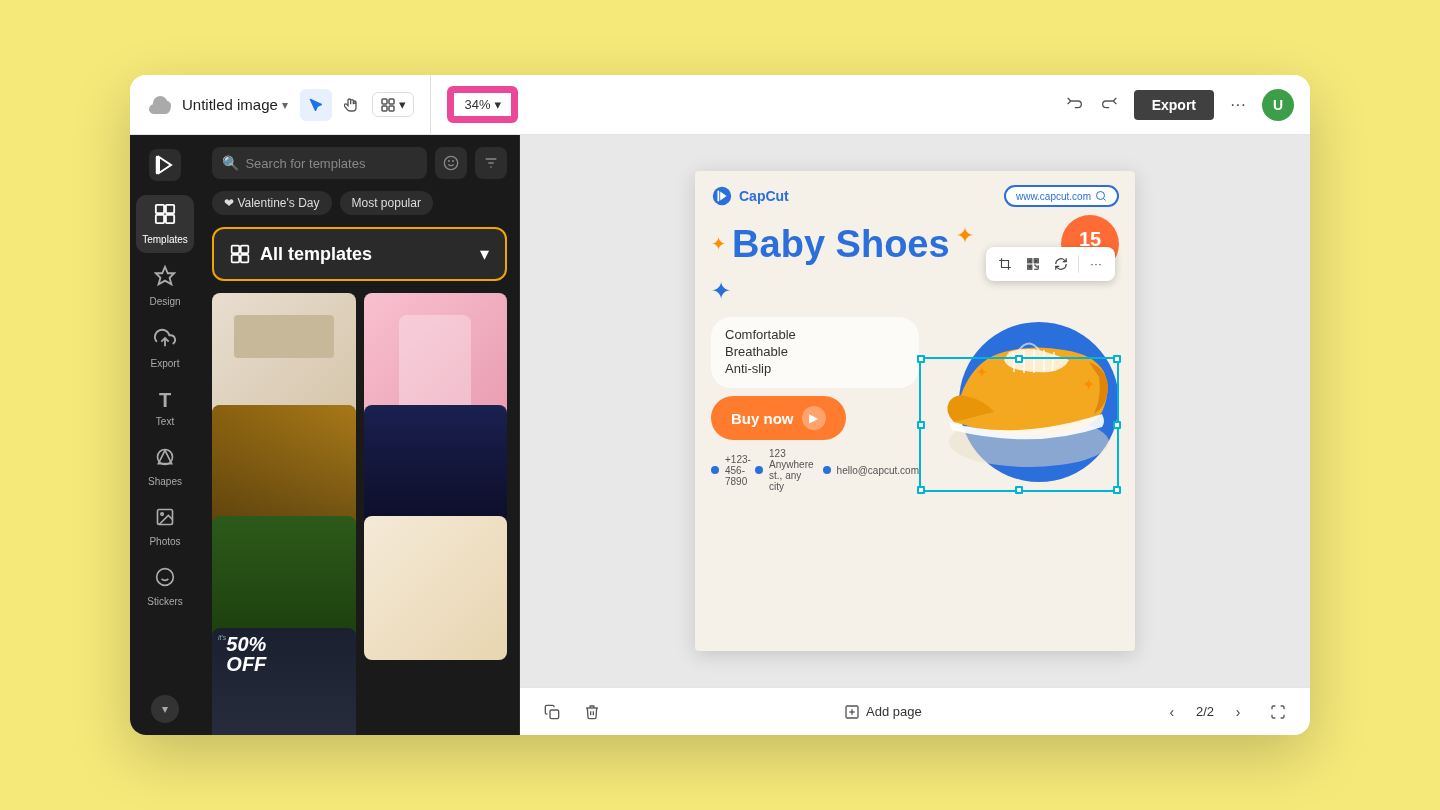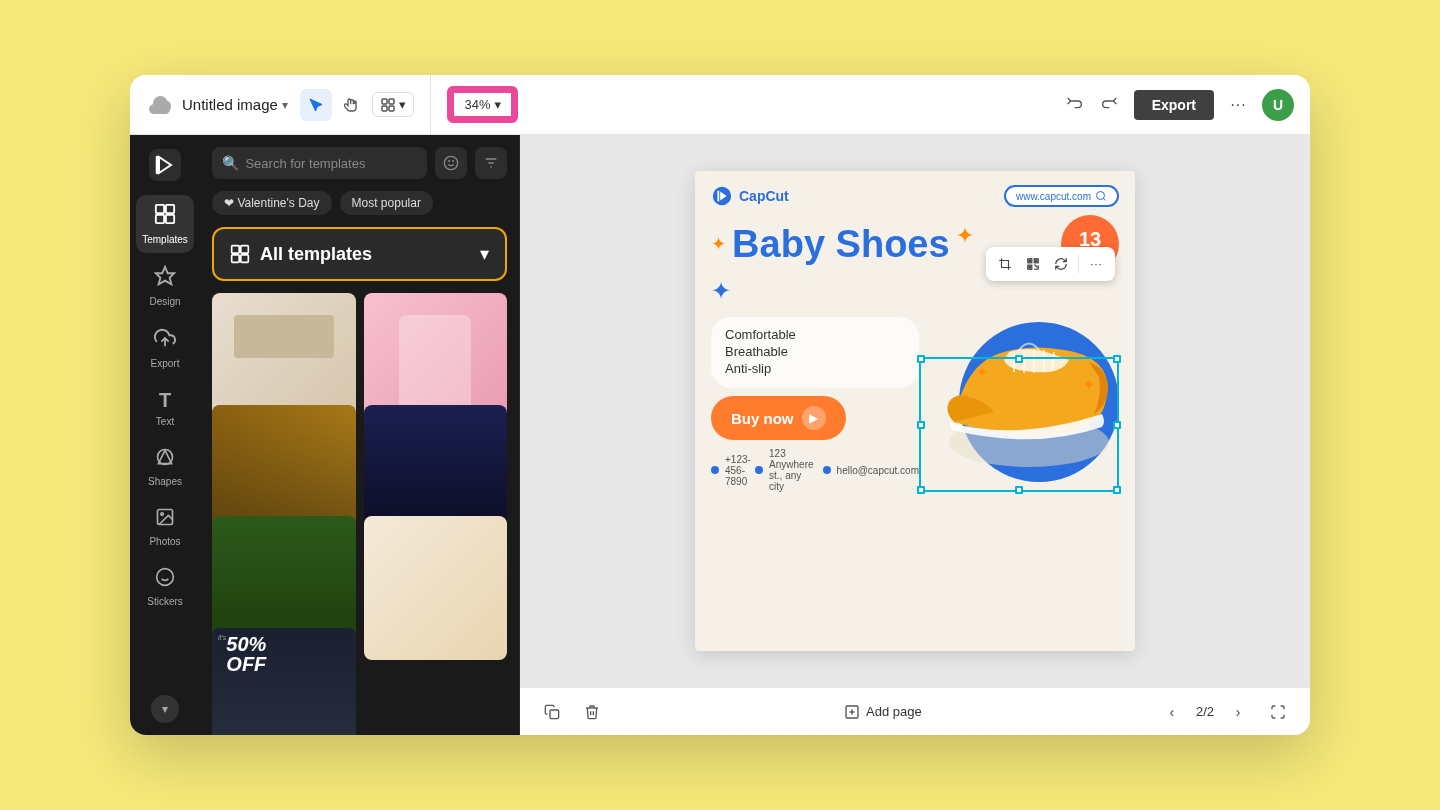--- a/index.html
+++ b/index.html
@@ -927,21 +927,21 @@
             </div>
           </div>
 
           <div class="canvas-title-area">
             <div style="display:flex;align-items:center;gap:6px;flex:1;">
               <span style="color:#ff8c00;font-size:18px;">✦</span>
               <span class="baby-shoes-title">Baby Shoes</span>
               <span style="color:#ff8c00;font-size:22px;position:relative;top:-8px;">✦</span>
             </div>
             <div class="discount-badge">
-              <span class="discount-num">13</span>
+              <span class="discount-num">15</span>
               <span class="discount-pct">% OFF</span>
             </div>
           </div>
 
           <div class="canvas-body">
             <div class="canvas-left">
               <div style="display:flex;align-items:center;gap:6px;margin-bottom:4px;">
                 <span style="color:#2a6fdb;font-size:24px;">✦</span>
               </div>
               <div class="features-box">

